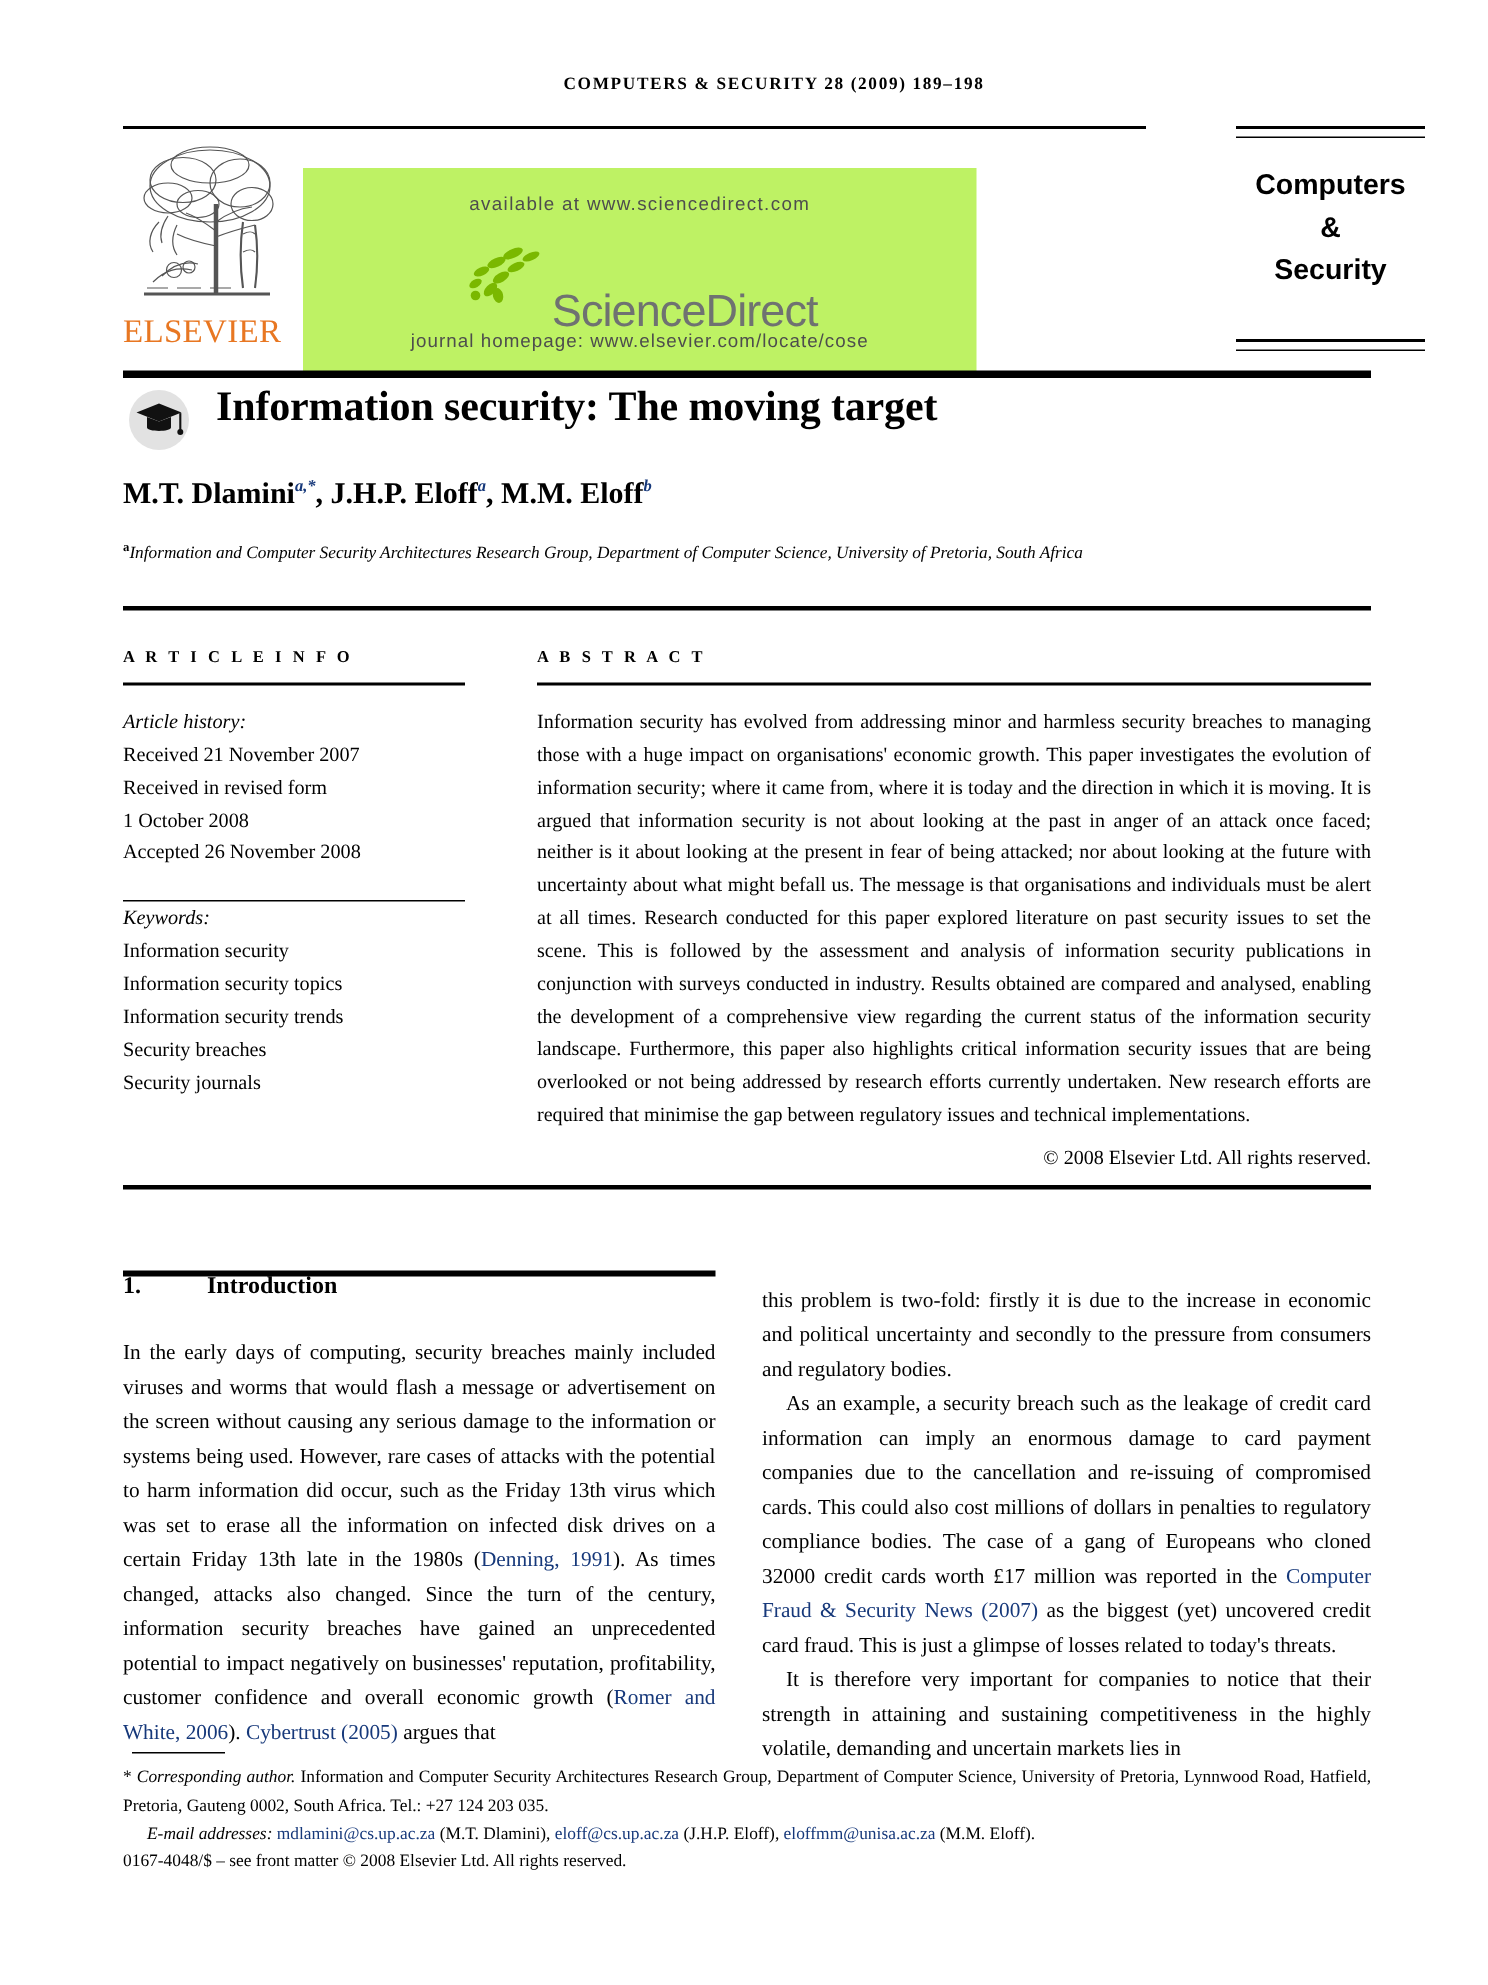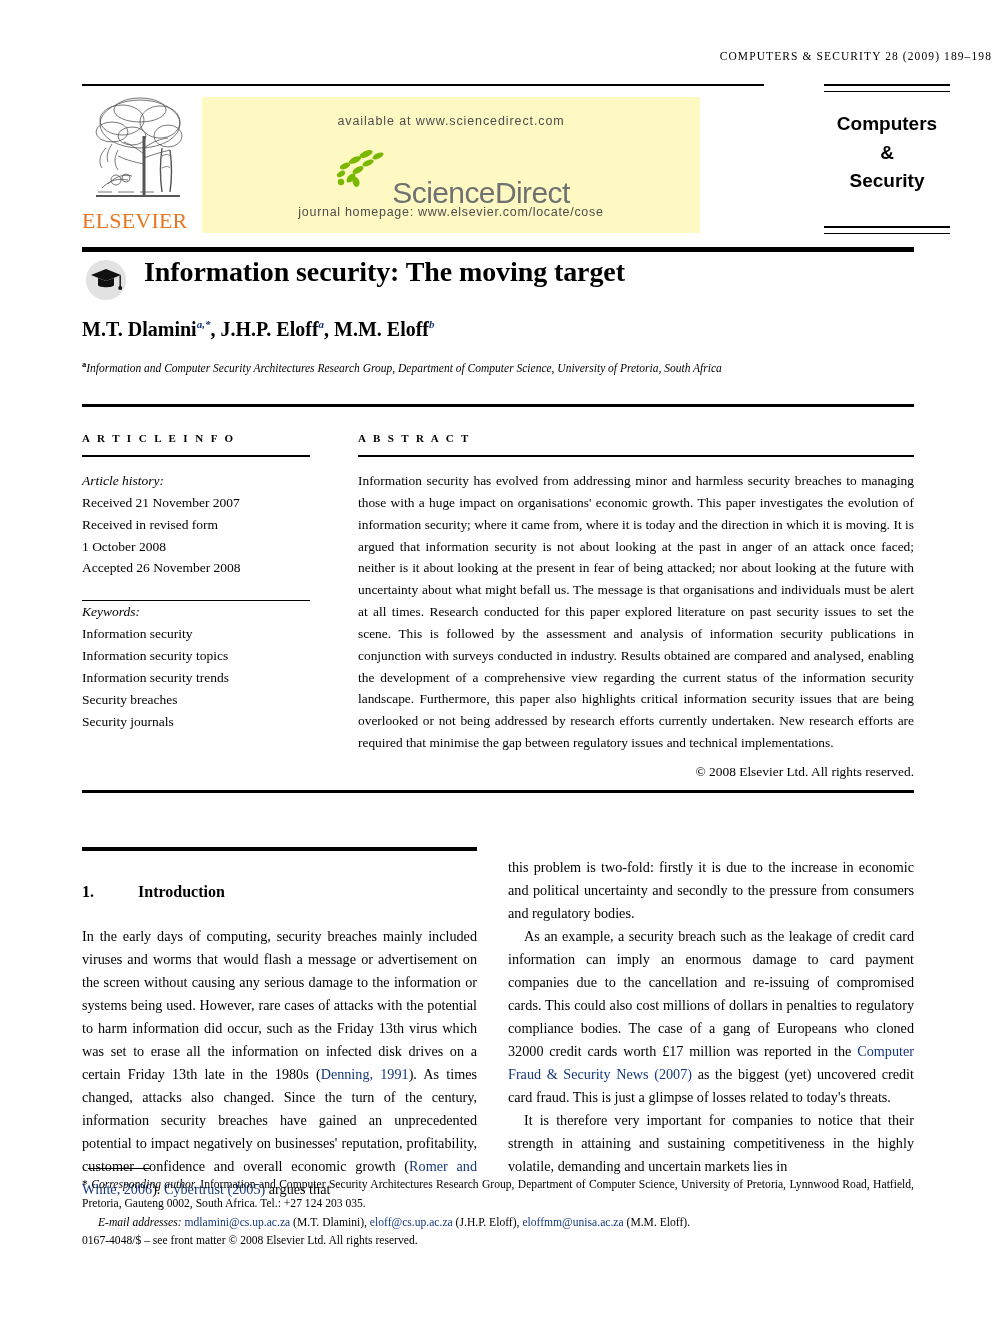--- a/index.html
+++ b/index.html
@@ -20,23 +20,23 @@
     left: 0; top: 0;
     width: 992px;
     height: 1323px;
   }
 
   
   .runhead {
     position: absolute;
     left: 0; right: 0;
     top: 50px;
-    text-align: right;
-    font-family: "Liberation Serif", serif;
-    font-weight: normal;
+    text-align: center;
+    font-family: "Liberation Serif", serif;
+    font-weight: bold;
     font-size: 11.5px;
     letter-spacing: 1.1px;
     font-variant: small-caps;
     padding-left: 40px;
   }
 
   
   .rule-top {
     position: absolute;
     left: 82px;
@@ -66,24 +66,24 @@
     text-align: center;
     color: #E87722;
     font-family: "Liberation Serif", serif;
     font-size: 22px;
     letter-spacing: 0.2px;
     line-height: 1;
   }
   .sd-banner {
     position: absolute;
     left: 120px;
-    top: 5px;
-    width: 498px;
+    top: 20px;
+    width: 449px;
     height: 136px;
-    background: #fef9c3;
+    background: #bef264;
   }
   .sd-avail {
     position: absolute;
     left: 0; right: 0;
     top: 17px;
     text-align: center;
     font-family: "Liberation Sans", sans-serif;
     font-size: 12.5px;
     letter-spacing: 0.9px;
     color: #4d4d4d;
@@ -284,21 +284,21 @@
     position: absolute;
     left: 82px;
     top: 847px;
     width: 395px;
     height: 4px;
     background: #000;
   }
   .col-left {
     position: absolute;
     left: 82px;
-    top: 883px;
+    top: 849px;
     width: 395px;
   }
   .col-right {
     position: absolute;
     left: 508px;
     top: 856px;
     width: 406px;
   }
   .sec-head {
     font-family: "Liberation Serif", serif;

